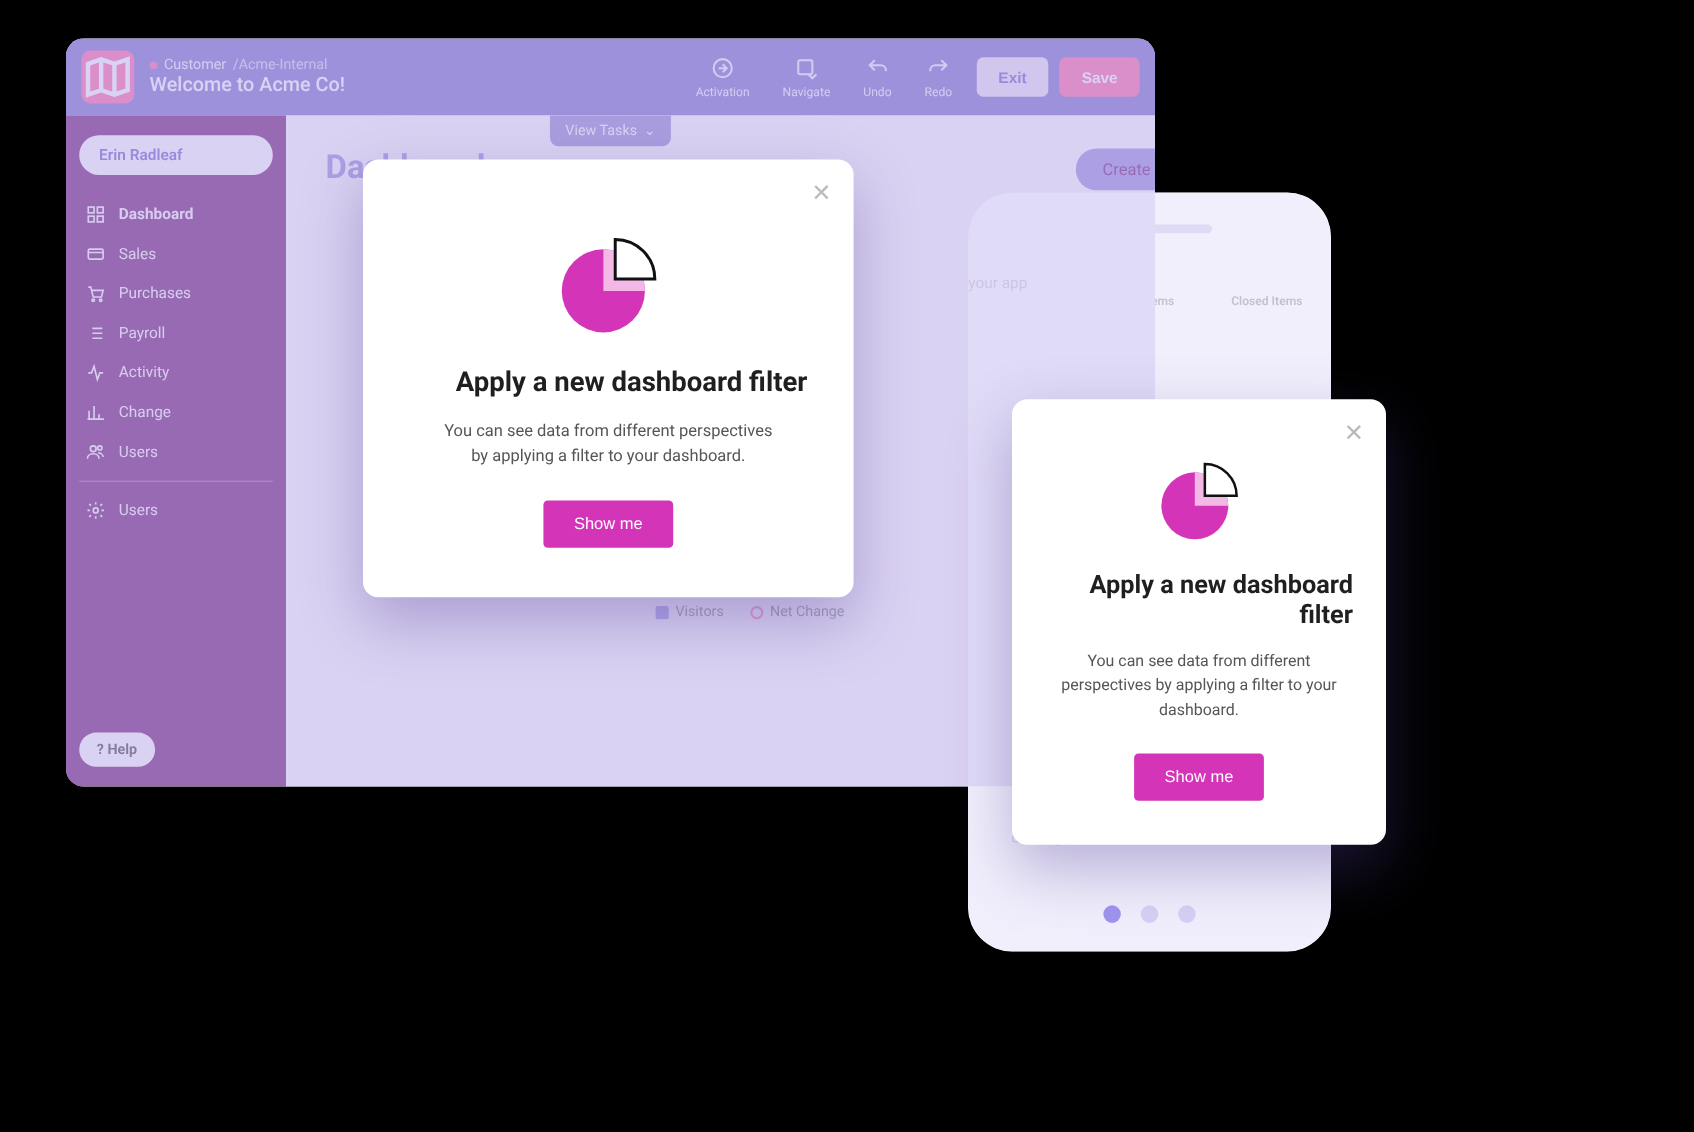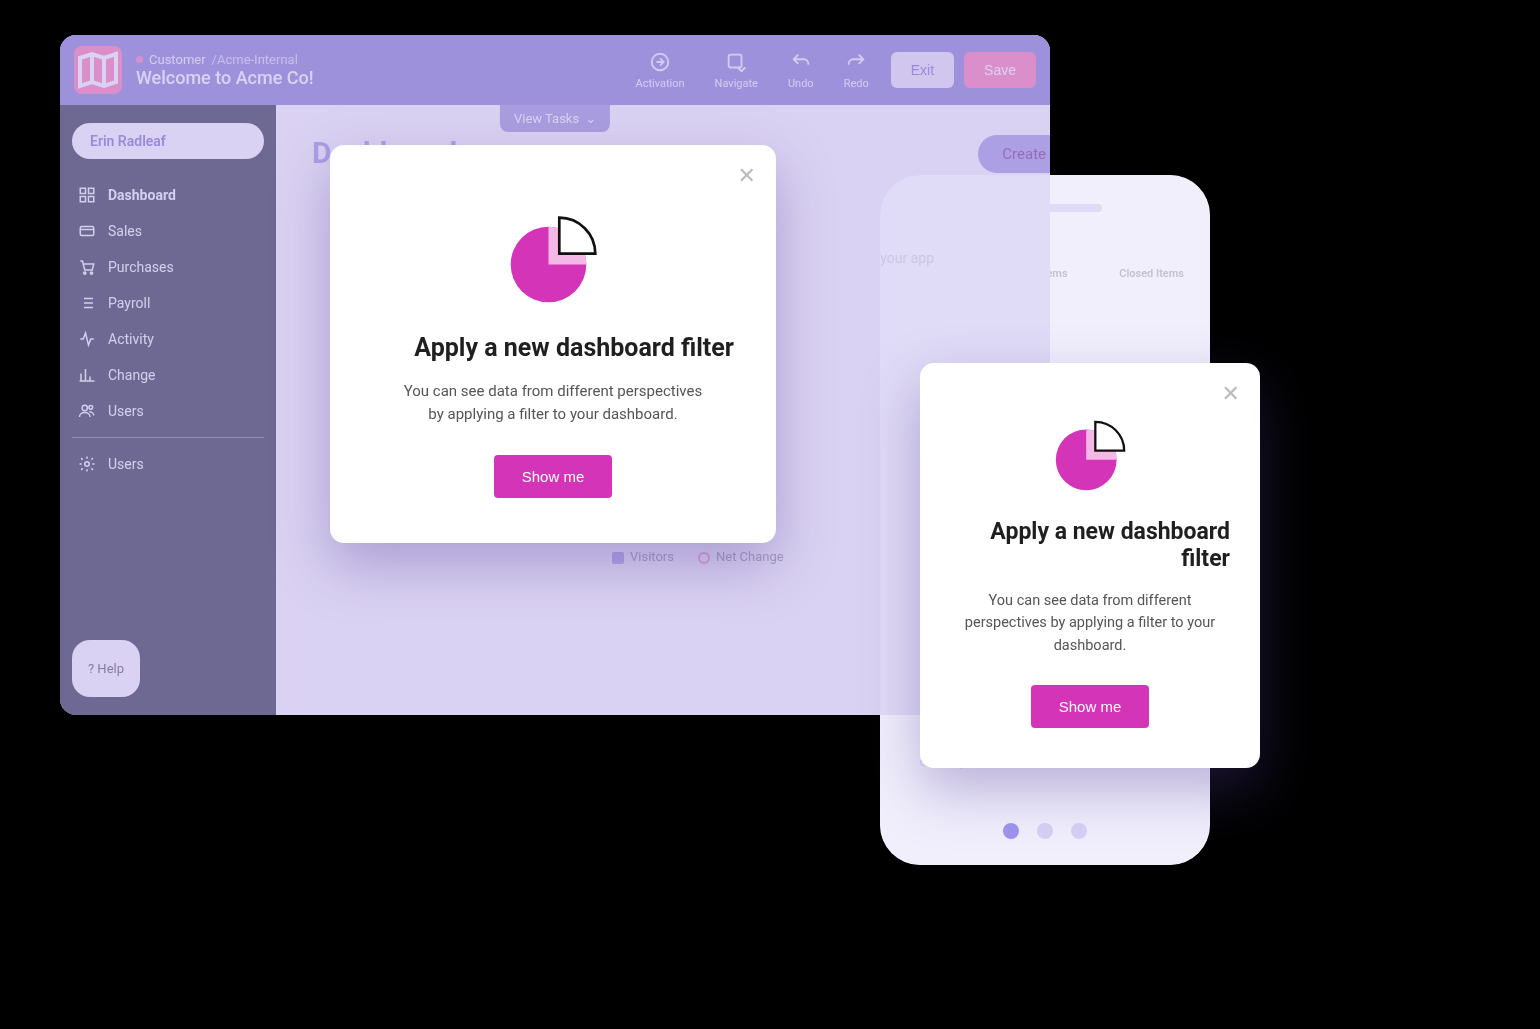--- a/index.html
+++ b/index.html
@@ -47,58 +47,58 @@
     display:flex;align-items:center;justify-content:center;
     margin-right: 14px;
   }
   .statusline { font-size: 13px; opacity:.9; display:flex;align-items:center;gap:6px;}
   .statusline .dot{width:7px;height:7px;border-radius:50%;background:#ff6aa6;display:inline-block;}
   .title-main { font-size: 18px; font-weight:500;}
   .top-icons{ margin-left:auto; display:flex; gap:30px; align-items:center;}
   .ticon{ display:flex;flex-direction:column;align-items:center;font-size:11px;opacity:.9;gap:4px;}
   .ticon svg{width:22px;height:22px;}
   .top-buttons{display:flex;gap:10px;margin-left:22px;}
-  .btn{border:none;border-radius:6px;padding:10px 20px;font-weight:400;font-size:14px;cursor:pointer;}
+  .btn{border:none;border-radius:6px;padding:10px 20px;font-weight:700;font-size:14px;cursor:pointer;}
   .btn-exit{background:#e8e4f6;color:#6d5fcf;}
   .btn-save{background:#ff6aa6;color:#fff;}
   .viewsteps{
     position:absolute;left:50%;top:70px;transform:translateX(-50%);
     background:#958bd6;color:#fff;font-size:13px;padding:6px 14px;
     border-radius:0 0 8px 8px;z-index:2;display:flex;align-items:center;gap:6px;
   }
   .body{display:flex;height:calc(100% - 70px);position:relative;z-index:1;}
   .sidebar{
-    width:216px;background:#0f172a;padding:18px 12px;display:flex;flex-direction:column;color:#fff;
+    width:200px;background:#701a75;padding:18px 12px;display:flex;flex-direction:column;color:#fff;
   }
   .userchip{
     background:#fff;color:#6d5fcf;font-weight:600;font-size:14px;
     border-radius:20px;padding:10px 18px;margin-bottom:18px;white-space:nowrap;
   }
   .navitem{display:flex;align-items:center;gap:12px;padding:9px 6px;font-size:14px;opacity:.95;}
   .navitem.active{font-weight:700;}
   .navitem svg{width:18px;height:18px;flex-shrink:0;}
   .sep{height:1px;background:rgba(255,255,255,.35);margin:8px 0;}
-  .helpbtn{margin-top:auto;background:#fff;color:#444;font-weight:400;font-size:13px;border-radius:18px;padding:21px 16px;align-self:flex-start;text-align:right;}
+  .helpbtn{margin-top:auto;background:#fff;color:#444;font-weight:700;font-size:13px;border-radius:18px;padding:8px 16px;align-self:flex-start;text-align:right;}
   .main{flex:1;background:#fff;padding:30px 36px;position:relative;overflow:hidden;}
   .page-title{font-size:30px;font-weight:700;color:#9b8fe0;}
   .create-btn{position:absolute;right:-20px;top:30px;background:#9b8fe0;color:#701a75;padding:10px 24px;border-radius:20px;font-size:15px;font-weight:400;}
   .subtext{color:#999;font-size:14px;margin-top:80px;}
   .barrow{display:flex;gap:18px;align-items:flex-end;height:140px;margin-top:20px;margin-left:120px;position:relative;}
   .bar{width:24px;border-radius:3px 3px 0 0;}
   .b1{height:55px;background:#c9c1f2;}
   .b2{height:95px;background:#9b8fe0;}
   .b3{height:45px;background:#c9c1f2;}
   .b4{height:80px;background:#9b8fe0;}
   .b5{height:105px;background:#7a6ed1;}
   .trend{position:absolute;left:0;top:10px;width:230px;height:120px;}
   .section2{margin-top:60px;}
   .sec-title{font-size:24px;font-weight:700;color:#555;}
   .sec-sub{font-size:13px;color:#aaa;margin-top:4px;}
   .legend{display:flex;gap:24px;margin-top:16px;font-size:13px;color:#888;}
-  .lg-item{display:flex;align-items:flex-end;gap:6px;}
+  .lg-item{display:flex;align-items:center;gap:6px;}
   .sw{width:12px;height:12px;border-radius:2px;display:inline-block;}
   .sw-v{background:#a79ce6;}
   .sw-n{width:12px;height:12px;border:2px solid #ff8db5;border-radius:50%;background:transparent;}
 
   
   .modal-desktop{
     position:absolute; left:330px; top:145px;
     width:446px; background:#fff; border-radius:14px;
     box-shadow: 0 22px 55px rgba(80,60,150,0.35);
     padding:70px 42px 45px; text-align:center; z-index:40;

